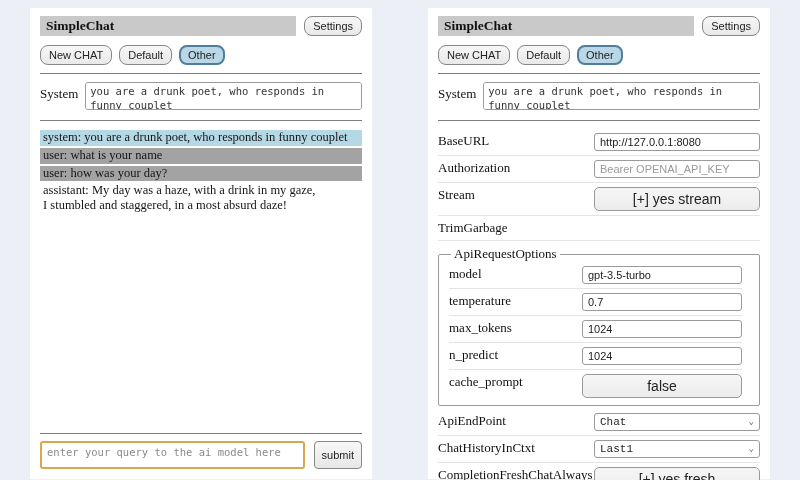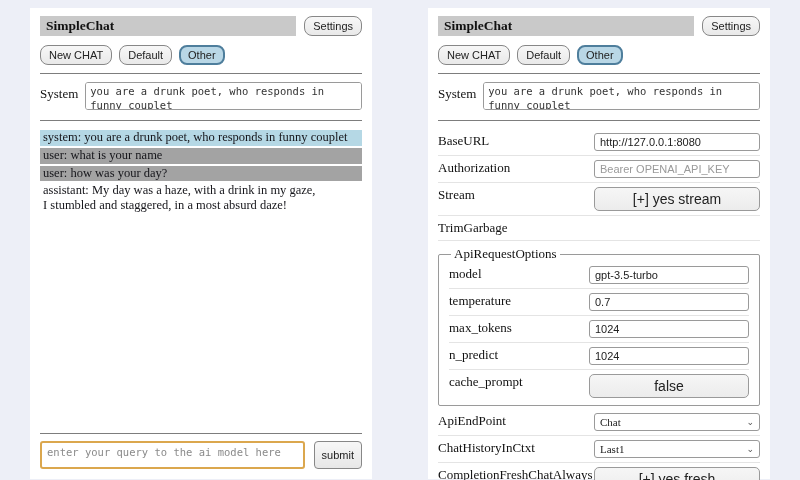--- a/index.html
+++ b/index.html
@@ -117,36 +117,36 @@
     border-radius: 5px;
     padding: 3px 0;
     text-align: center;
     cursor: pointer;
   }
   .fselect {
     width: 166px;
     display: flex;
     align-items: center;
     justify-content: space-between;
-    font-family: Liberation Serif, serif;
+    font-family: Liberation Mono, monospace;
     font-size: 11px;
     color: #222;
     border: 1px solid #9a9a9a;
     border-radius: 3px;
     padding: 2px 5px;
     background: #fff;
     cursor: pointer;
   }
   .fselect .chev { font-size: 9px; color: #555; line-height: 1; }
 
   fieldset.apiopts {
     border: 1px solid #9a9a9a;
     border-radius: 2px;
     margin: 5px 0 3px 0;
-    padding: 0 10px 3px 10px;
+    padding: 0 17px 3px 10px;
   }
   fieldset.apiopts legend { font-size: 13px; color: #111; padding: 0 3px; margin-left: 2px; }
   fieldset.apiopts .setting-row:last-child { border-bottom: none; }
   fieldset.apiopts input.tinput, fieldset.apiopts button.toggle { width: 160px; }
 
   
   .bottom { margin-top: auto; }
   .query-row { display: flex; gap: 9px; align-items: stretch; border-radius: 12px; }
   textarea.query {
     flex: 1;

